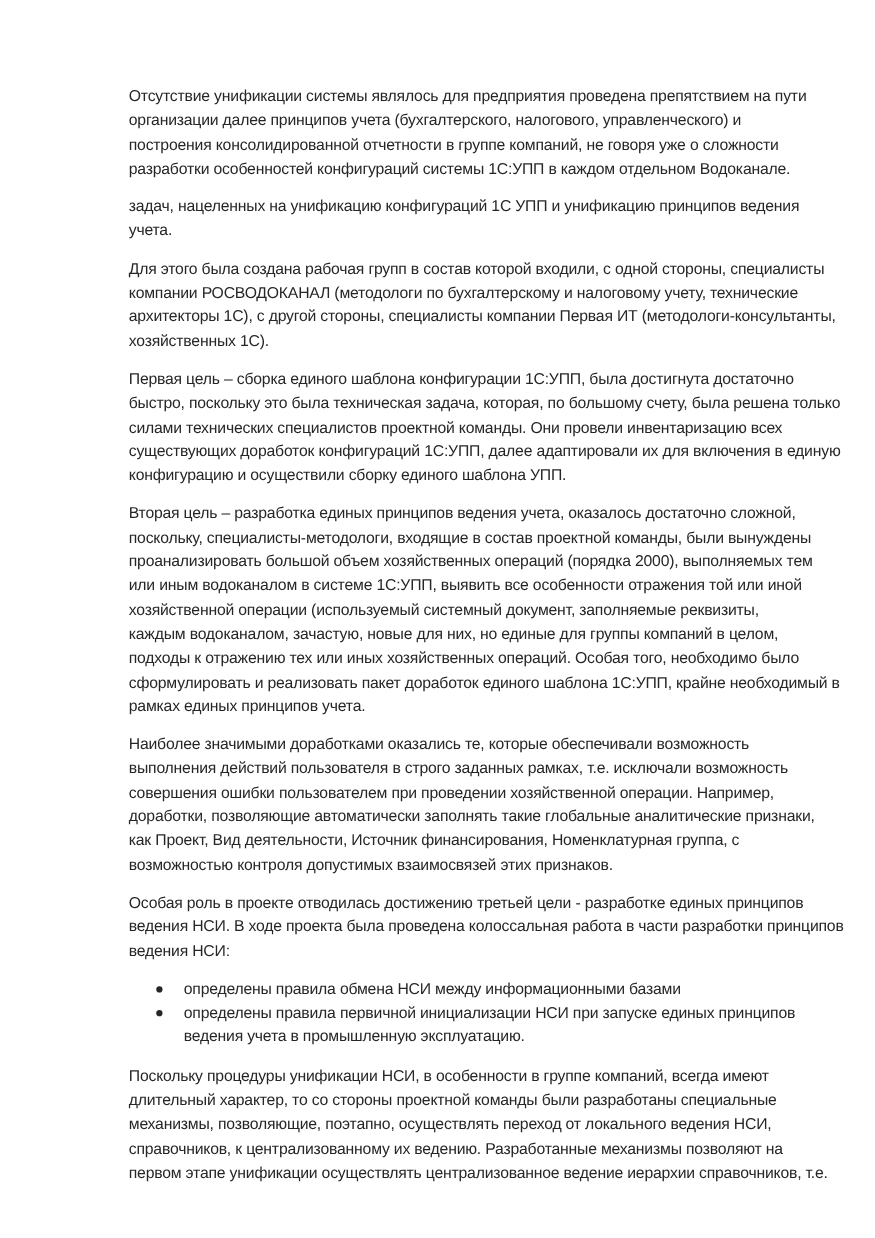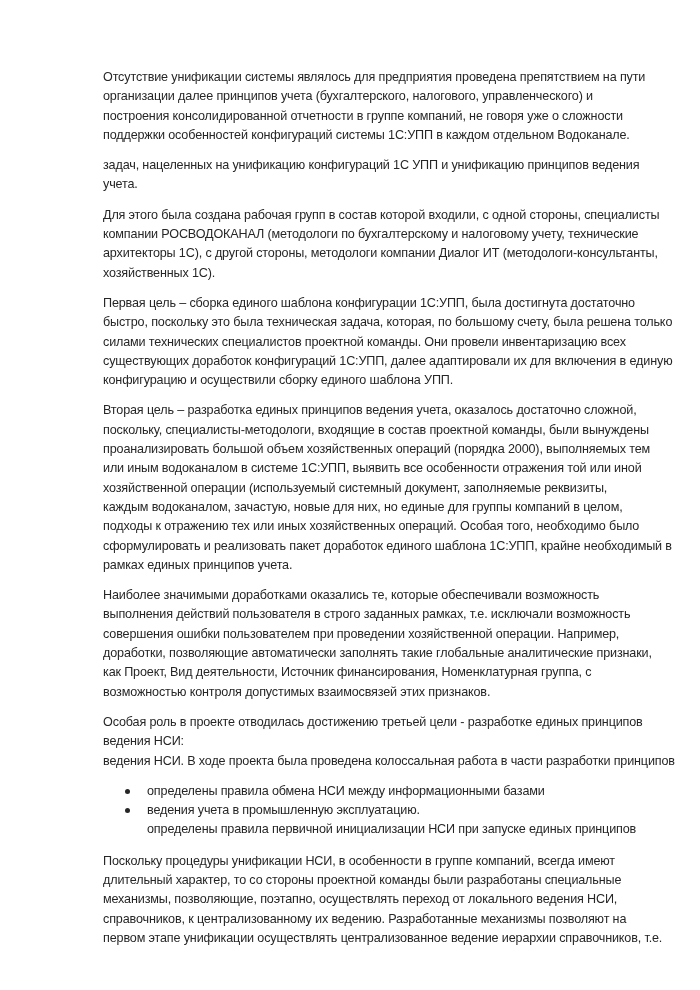--- a/index.html
+++ b/index.html
@@ -21,30 +21,30 @@
 </style>
 </head>
 <body>
 
 <div class="page">
   <div id="top-paras">
       <p class="para">
         <span class="line">Отсутствие унификации системы являлось для предприятия проведена препятствием на пути</span>
         <span class="line">организации далее принципов учета (бухгалтерского, налогового, управленческого) и</span>
         <span class="line">построения консолидированной отчетности в группе компаний, не говоря уже о сложности</span>
-        <span class="line">поддержки особенностей конфигураций системы 1С:УПП в каждом отдельном Водоканале.</span>
+        <span class="line">разработки особенностей конфигураций системы 1С:УПП в каждом отдельном Водоканале.</span>
       </p>
       <p class="para">
         <span class="line">задач, нацеленных на унификацию конфигураций 1С УПП и унификацию принципов ведения</span>
         <span class="line">учета.</span>
       </p>
       <p class="para">
         <span class="line">Для этого была создана рабочая групп в состав которой входили, с одной стороны, специалисты</span>
         <span class="line">компании РОСВОДОКАНАЛ (методологи по бухгалтерскому и налоговому учету, технические</span>
-        <span class="line">архитекторы 1С), с другой стороны, методологи компании Диалог ИТ (методологи-консультанты,</span>
+        <span class="line">архитекторы 1С), с другой стороны, специалисты компании Первая ИТ (методологи-консультанты,</span>
         <span class="line">хозяйственных 1С).</span>
       </p>
       <p class="para">
         <span class="line">Первая цель – сборка единого шаблона конфигурации 1С:УПП, была достигнута достаточно</span>
         <span class="line">быстро, поскольку это была техническая задача, которая, по большому счету, была решена только</span>
         <span class="line">силами технических специалистов проектной команды. Они провели инвентаризацию всех</span>
         <span class="line">существующих доработок конфигураций 1С:УПП, далее адаптировали их для включения в единую</span>
         <span class="line">конфигурацию и осуществили сборку единого шаблона УПП.</span>
       </p>
       <p class="para">
@@ -61,33 +61,33 @@
       <p class="para">
         <span class="line">Наиболее значимыми доработками оказались те, которые обеспечивали возможность</span>
         <span class="line">выполнения действий пользователя в строго заданных рамках, т.е. исключали возможность</span>
         <span class="line">совершения ошибки пользователем при проведении хозяйственной операции. Например,</span>
         <span class="line">доработки, позволяющие автоматически заполнять такие глобальные аналитические признаки,</span>
         <span class="line">как Проект, Вид деятельности, Источник финансирования, Номенклатурная группа, с</span>
         <span class="line">возможностью контроля допустимых взаимосвязей этих признаков.</span>
       </p>
       <p class="para">
         <span class="line">Особая роль в проекте отводилась достижению третьей цели - разработке единых принципов</span>
+        <span class="line">ведения НСИ. В ходе проекта была проведена колоссальная работа в части разработки принципов</span>
         <span class="line">ведения НСИ:</span>
-        <span class="line">ведения НСИ. В ходе проекта была проведена колоссальная работа в части разработки принципов</span>
       </p>
     </div>
   <ul id="bullet-list" class="bullets">
       <li class="bullet-item">
         <span class="bullet-dot"></span>
         <span class="line">определены правила обмена НСИ между информационными базами</span>
       </li>
       <li class="bullet-item">
         <span class="bullet-dot"></span>
+        <span class="line">определены правила первичной инициализации НСИ при запуске единых принципов</span>
         <span class="line">ведения учета в промышленную эксплуатацию.</span>
-        <span class="line">определены правила первичной инициализации НСИ при запуске единых принципов</span>
       </li>
     </ul>
   <div id="bottom-paras">
       <p class="para">
         <span class="line">Поскольку процедуры унификации НСИ, в особенности в группе компаний, всегда имеют</span>
         <span class="line">длительный характер, то со стороны проектной команды были разработаны специальные</span>
         <span class="line">механизмы, позволяющие, поэтапно, осуществлять переход от локального ведения НСИ,</span>
         <span class="line">справочников, к централизованному их ведению. Разработанные механизмы позволяют на</span>
         <span class="line">первом этапе унификации осуществлять централизованное ведение иерархии справочников, т.е.</span>
       </p>

